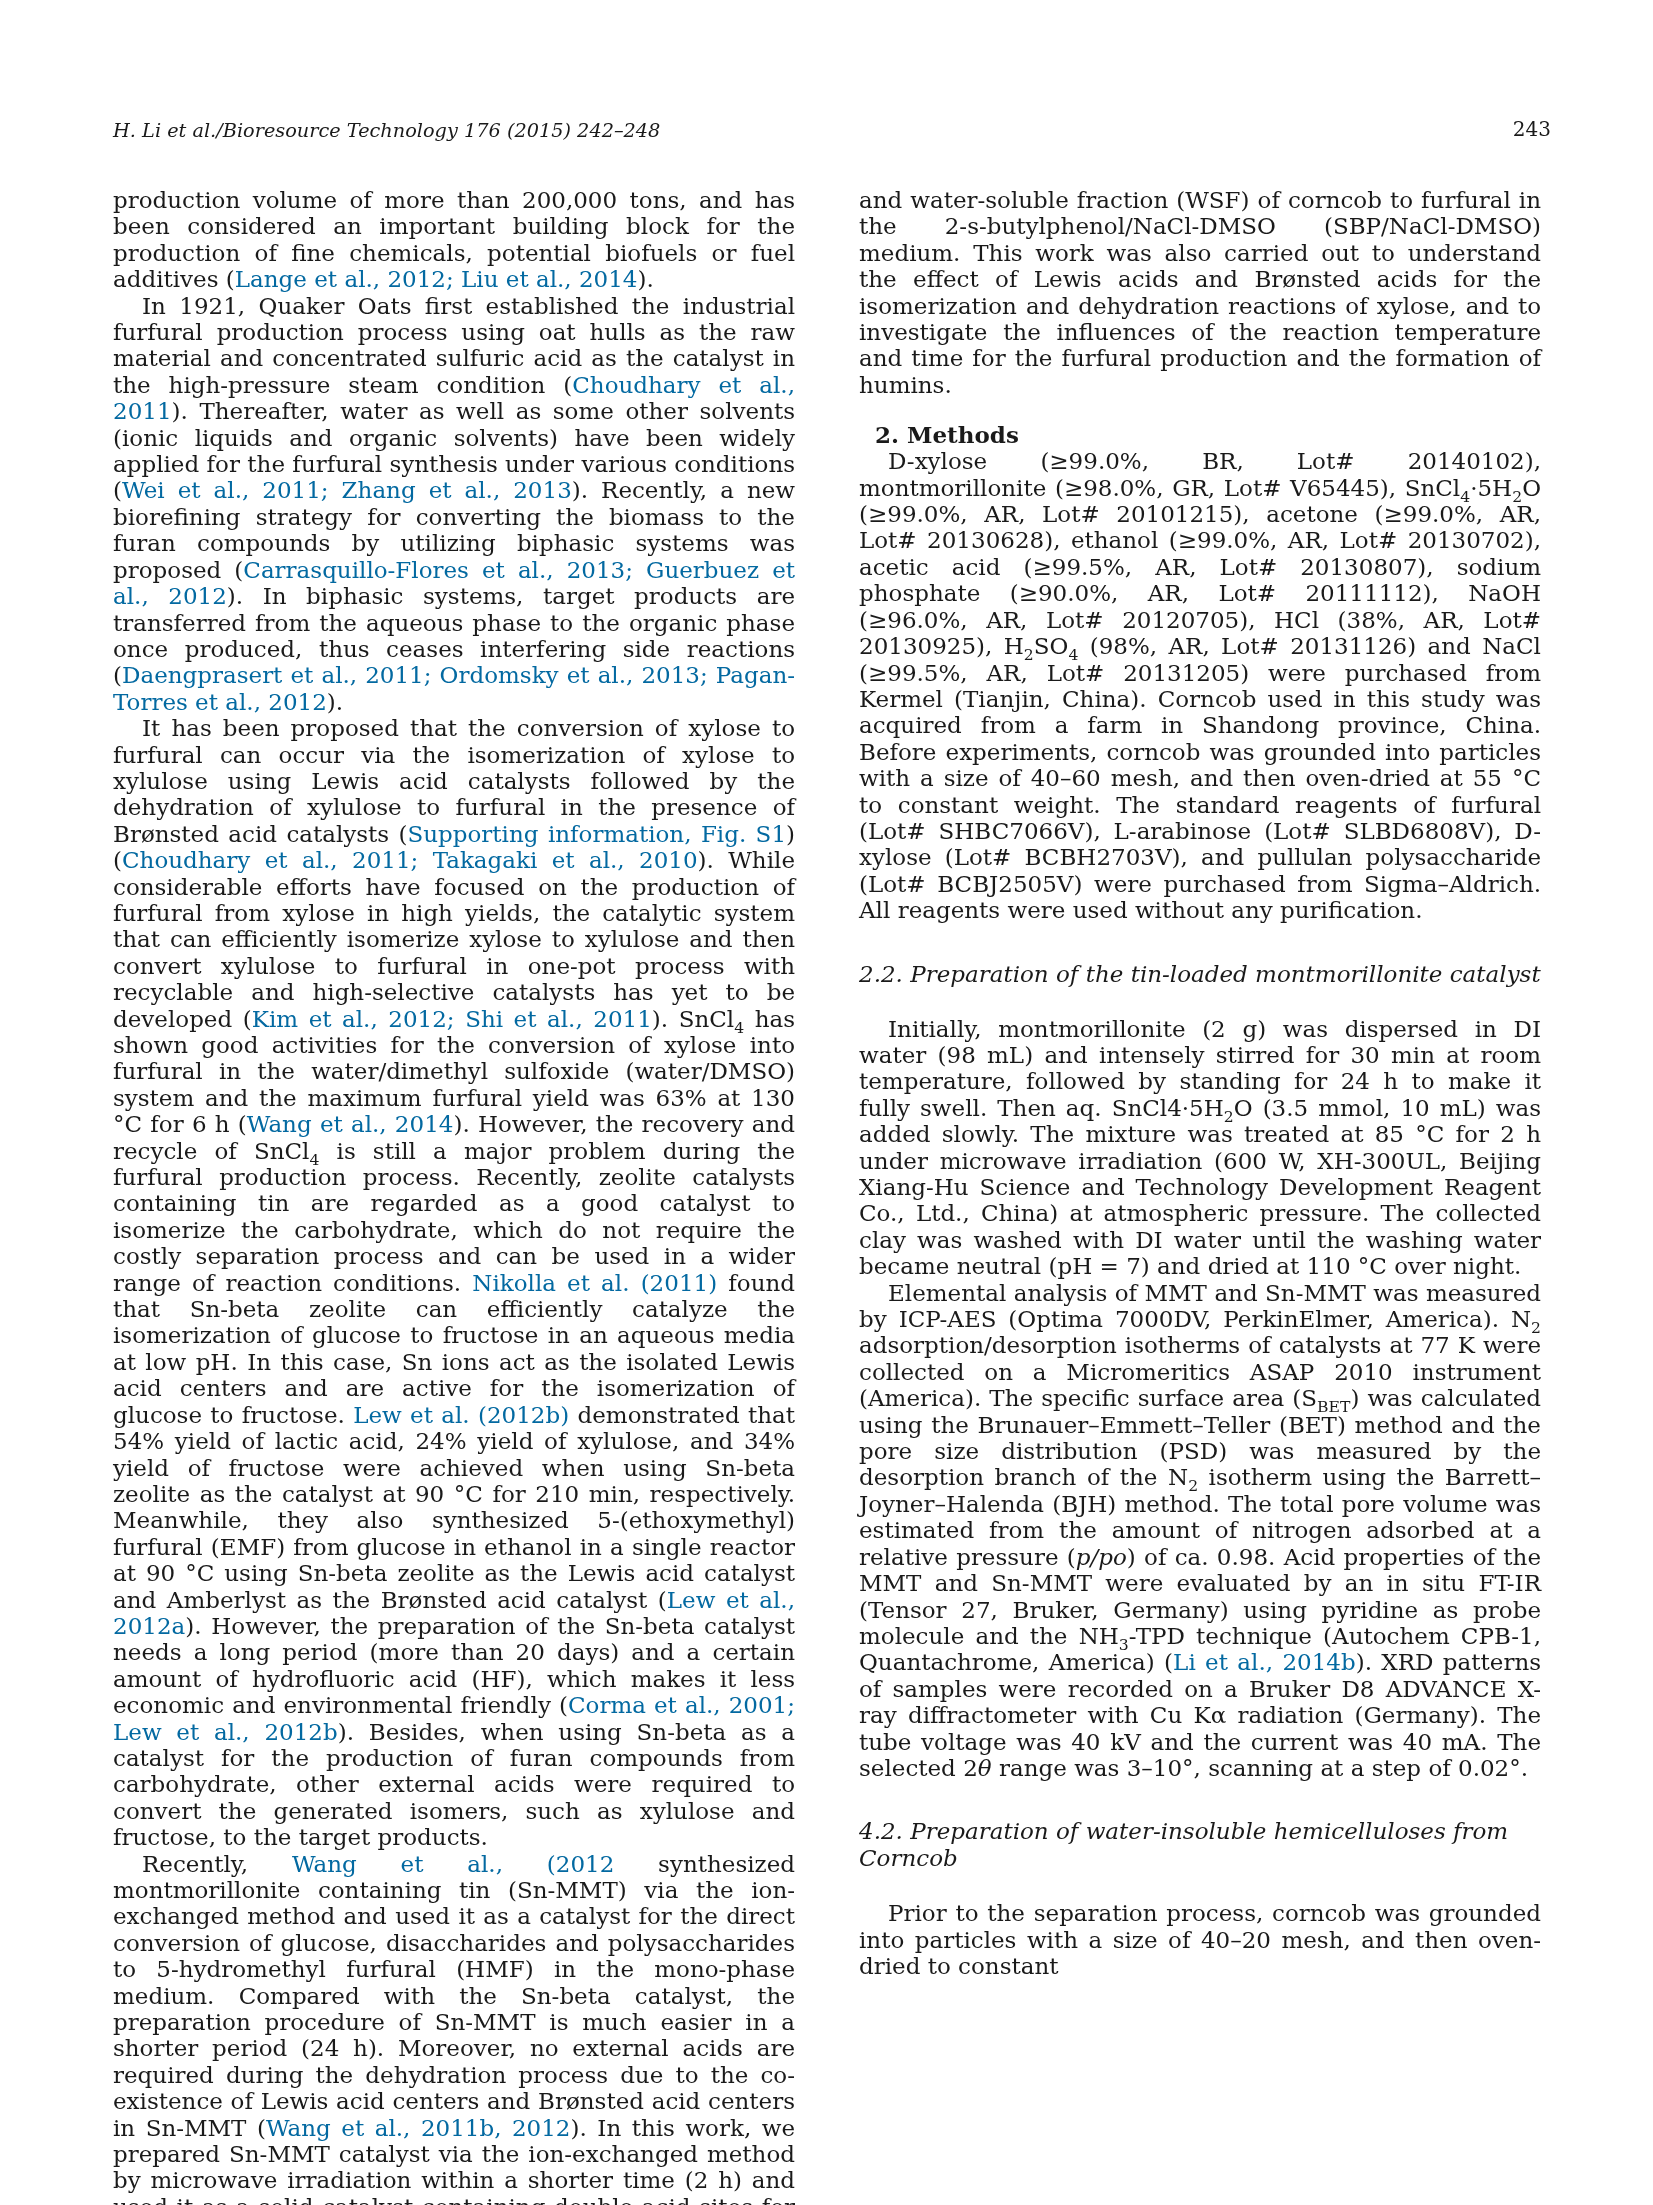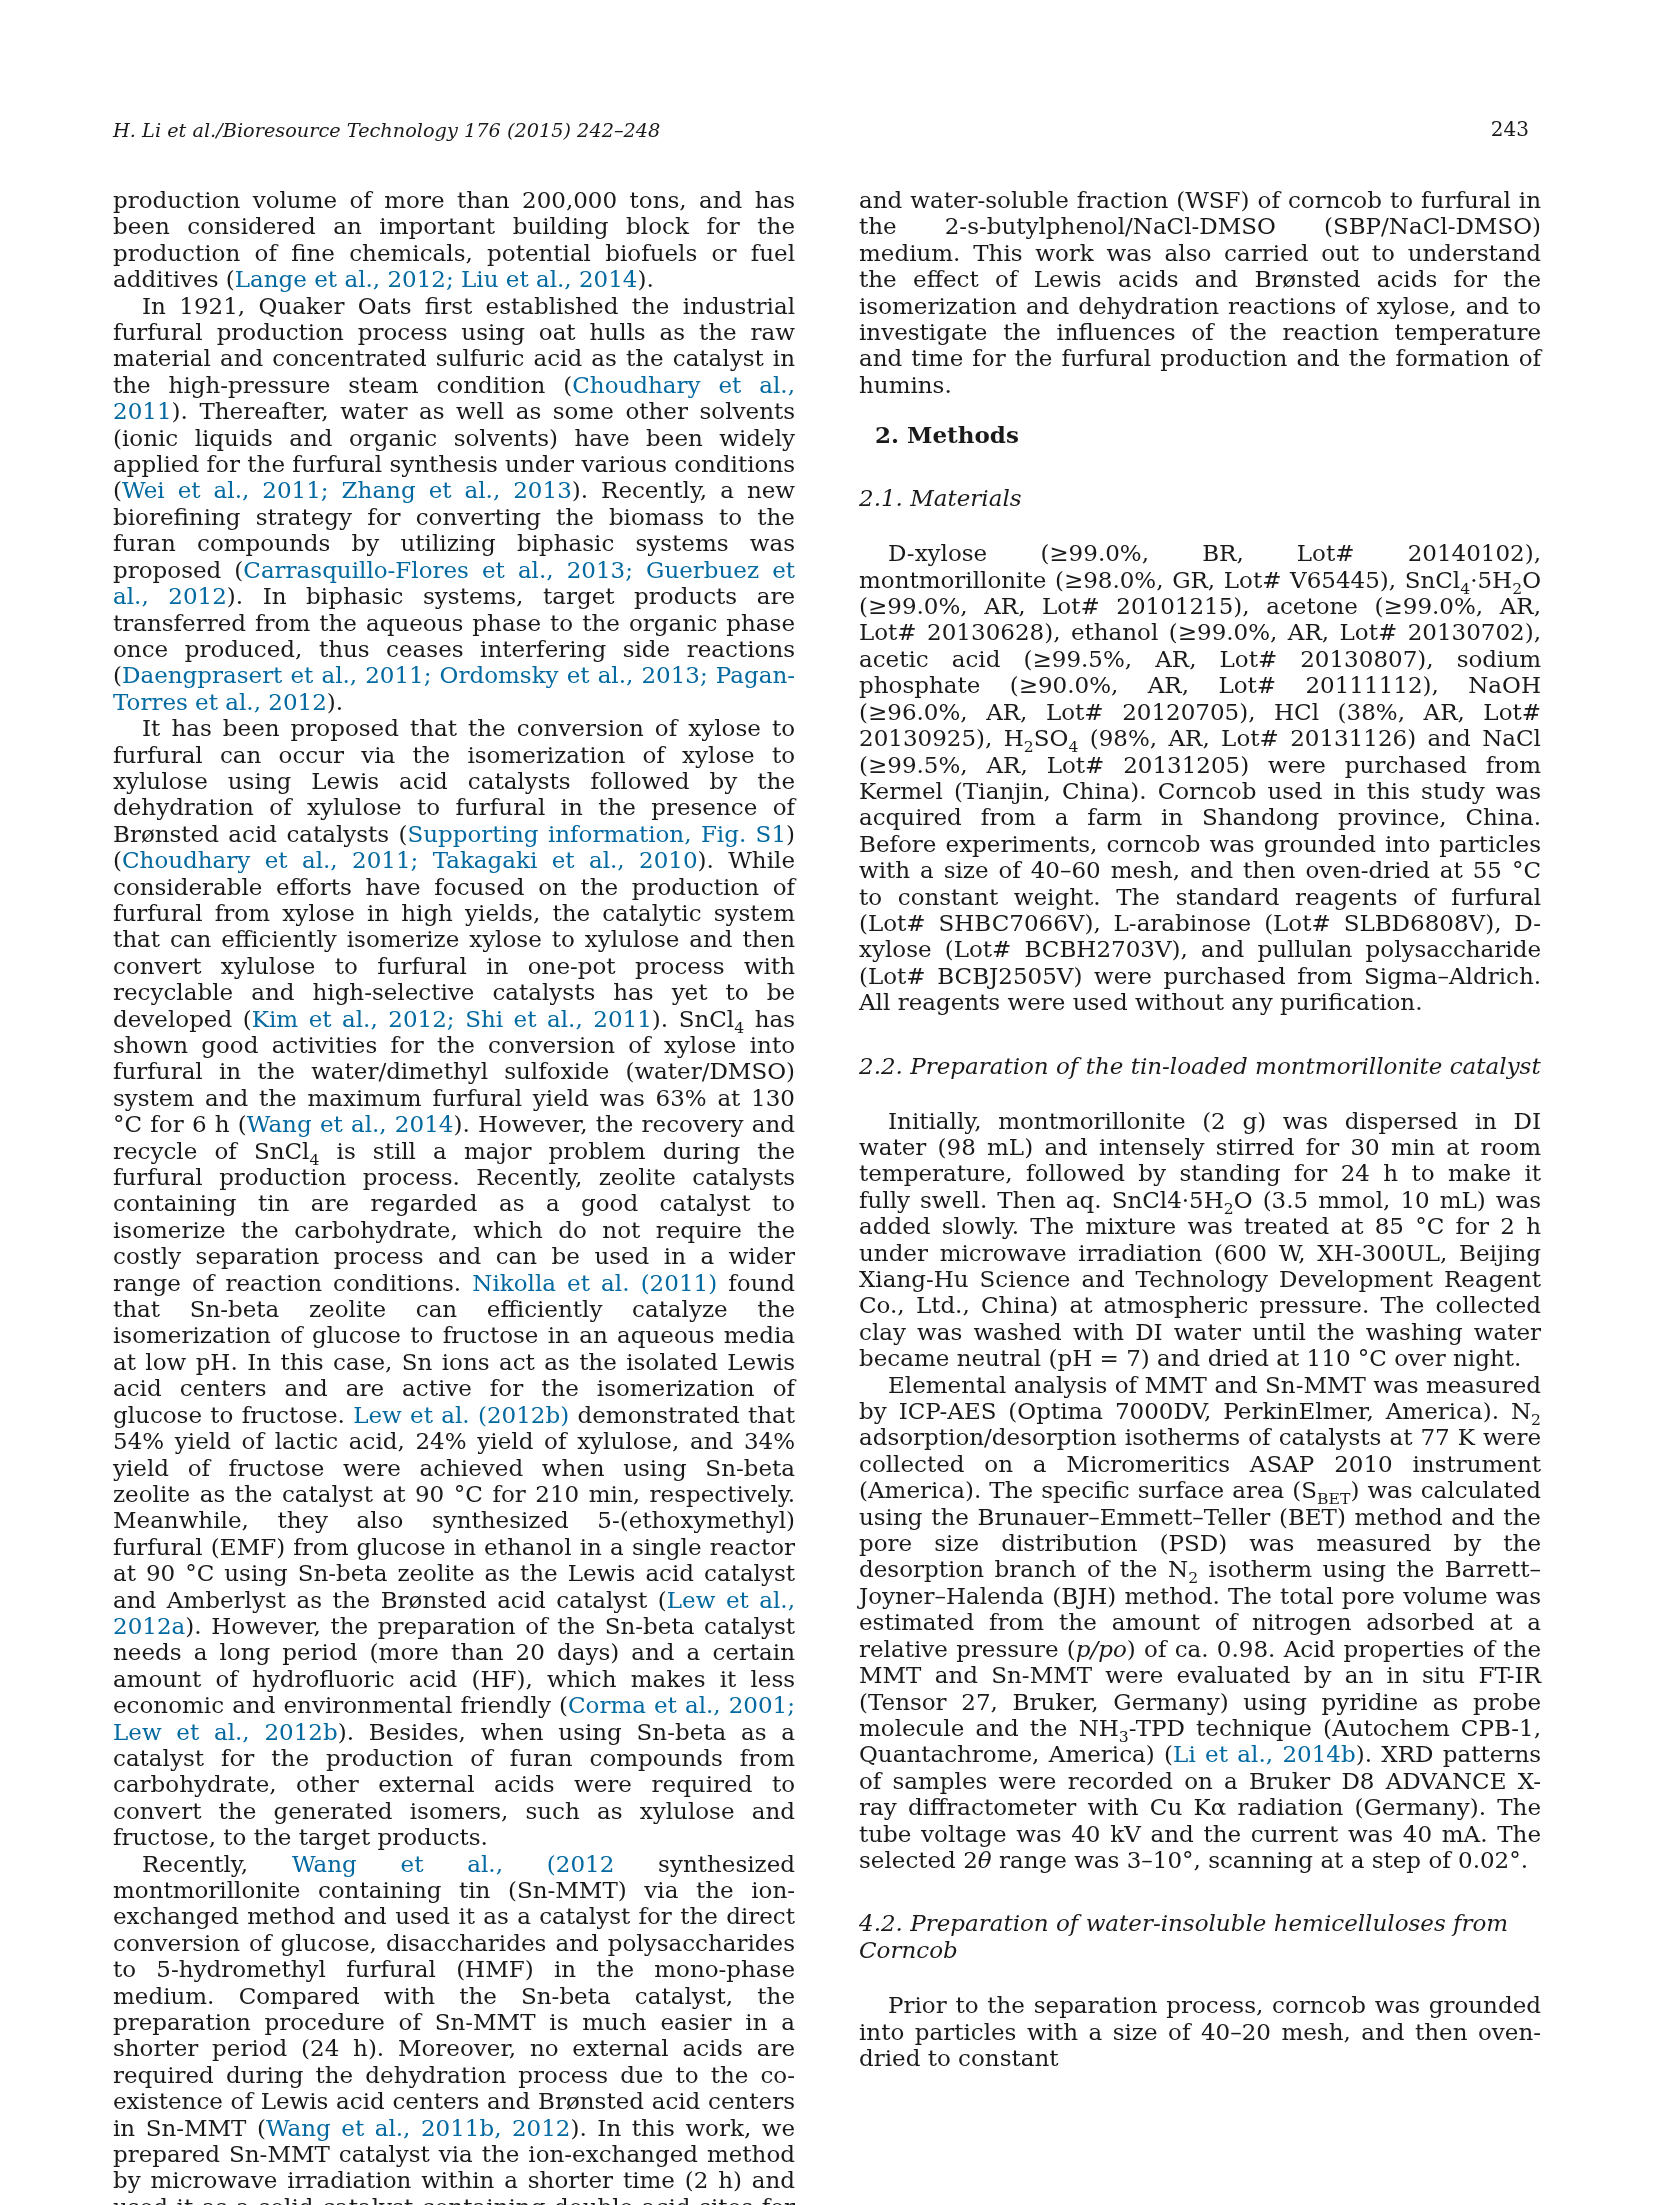--- a/index.html
+++ b/index.html
@@ -11,21 +11,21 @@
     font-family:"DejaVu Serif", serif;
     color:#1a1a1a;
     -webkit-hyphens:auto; hyphens:auto;
   }
   .running-header {
     position:absolute; top:119px; left:113px; width:1427px;
     font-size:19.3px; font-style:italic; text-align:left;
     color:#1a1a1a; white-space:nowrap;
   }
   .page-number {
-    position:absolute; top:117px; right:125px;
+    position:absolute; top:117px; right:103px;
     font-size:20px; font-style:normal; color:#1a1a1a;margin-left:13px;
   }
   .col {
     position:absolute; top:187px; width:682px;
     font-size:23px; line-height:26.4px;
     text-align:justify;
   }
   .col-left  { left:113px; }
   .col-right { left:859px; }
   .col p { margin:0; padding:0; }
@@ -52,21 +52,20 @@
 <div class="col col-left">
     <p>production volume of more than 200,000 tons, and has been considered an important building block for the production of fine chemicals, potential biofuels or fuel additives (<span class="ref">Lange et al., 2012; Liu et al., 2014</span>).</p>
     <p class="ind">In 1921, Quaker Oats first established the industrial furfural production process using oat hulls as the raw material and concentrated sulfuric acid as the catalyst in the high-pressure steam condition (<span class="ref">Choudhary et al., 2011</span>). Thereafter, water as well as some other solvents (ionic liquids and organic solvents) have been widely applied for the furfural synthesis under various conditions (<span class="ref">Wei et al., 2011; Zhang et al., 2013</span>). Recently, a new biorefining strategy for converting the biomass to the furan compounds by utilizing biphasic systems was proposed (<span class="ref">Carrasquillo-Flores et al., 2013; Guerbuez et al., 2012</span>). In biphasic systems, target products are transferred from the aqueous phase to the organic phase once produced, thus ceases interfering side reactions (<span class="ref">Daengprasert et al., 2011; Ordomsky et al., 2013; Pagan-Torres et al., 2012</span>).</p>
     <p class="ind">It has been proposed that the conversion of xylose to furfural can occur via the isomerization of xylose to xylulose using Lewis acid catalysts followed by the dehydration of xylulose to furfural in the presence of Brønsted acid catalysts (<span class="ref">Supporting information, Fig. S1</span>) (<span class="ref">Choudhary et al., 2011; Takagaki et al., 2010</span>). While considerable efforts have focused on the production of furfural from xylose in high yields, the catalytic system that can efficiently isomerize xylose to xylulose and then convert xylulose to furfural in one-pot process with recyclable and high-selective catalysts has yet to be developed (<span class="ref">Kim et al., 2012; Shi et al., 2011</span>). SnCl<sub>4</sub> has shown good activities for the conversion of xylose into furfural in the water/dimethyl sulfoxide (water/DMSO) system and the maximum furfural yield was 63% at 130 °C for 6 h (<span class="ref">Wang et al., 2014</span>). However, the recovery and recycle of SnCl<sub>4</sub> is still a major problem during the furfural production process. Recently, zeolite catalysts containing tin are regarded as a good catalyst to isomerize the carbohydrate, which do not require the costly separation process and can be used in a wider range of reaction conditions. <span class="ref">Nikolla et al. (2011)</span> found that Sn-beta zeolite can efficiently catalyze the isomerization of glucose to fructose in an aqueous media at low pH. In this case, Sn ions act as the isolated Lewis acid centers and are active for the isomerization of glucose to fructose. <span class="ref">Lew et al. (2012b)</span> demonstrated that 54% yield of lactic acid, 24% yield of xylulose, and 34% yield of fructose were achieved when using Sn-beta zeolite as the catalyst at 90 °C for 210 min, respectively. Meanwhile, they also synthesized 5-(ethoxymethyl) furfural (EMF) from glucose in ethanol in a single reactor at 90 °C using Sn-beta zeolite as the Lewis acid catalyst and Amberlyst as the Brønsted acid catalyst (<span class="ref">Lew et al., 2012a</span>). However, the preparation of the Sn-beta catalyst needs a long period (more than 20 days) and a certain amount of hydrofluoric acid (HF), which makes it less economic and environmental friendly (<span class="ref">Corma et al., 2001; Lew et al., 2012b</span>). Besides, when using Sn-beta as a catalyst for the production of furan compounds from carbohydrate, other external acids were required to convert the generated isomers, such as xylulose and fructose, to the target products.</p>
     <p class="ind">Recently, <span class="ref">Wang et al., (2012</span> synthesized montmorillonite containing tin (Sn-MMT) via the ion-exchanged method and used it as a catalyst for the direct conversion of glucose, disaccharides and polysaccharides to 5-hydromethyl furfural (HMF) in the mono-phase medium. Compared with the Sn-beta catalyst, the preparation procedure of Sn-MMT is much easier in a shorter period (24 h). Moreover, no external acids are required during the dehydration process due to the co-existence of Lewis acid centers and Brønsted acid centers in Sn-MMT (<span class="ref">Wang et al., 2011b, 2012</span>). In this work, we prepared Sn-MMT catalyst via the ion-exchanged method by microwave irradiation within a shorter time (2 h) and used it as a solid catalyst containing double acid sites for a one-pot conversion of xylose, water-insoluble hemicelluloses (WIH)</p>
   </div>
 
 <div class="col col-right">
     <p>and water-soluble fraction (WSF) of corncob to furfural in the 2-s-butylphenol/NaCl-DMSO (SBP/NaCl-DMSO) medium. This work was also carried out to understand the effect of Lewis acids and Brønsted acids for the isomerization and dehydration reactions of xylose, and to investigate the influences of the reaction temperature and time for the furfural production and the formation of humins.</p>
     <h2 class="sec">2. Methods</h2>
-    <h3 class="subsec">2.1. Materials</h3>
     <p class="ind">D-xylose (≥99.0%, BR, Lot# 20140102), montmorillonite (≥98.0%, GR, Lot# V65445), SnCl<sub>4</sub>·5H<sub>2</sub>O (≥99.0%, AR, Lot# 20101215), acetone (≥99.0%, AR, Lot# 20130628), ethanol (≥99.0%, AR, Lot# 20130702), acetic acid (≥99.5%, AR, Lot# 20130807), sodium phosphate (≥90.0%, AR, Lot# 20111112), NaOH (≥96.0%, AR, Lot# 20120705), HCl (38%, AR, Lot# 20130925), H<sub>2</sub>SO<sub>4</sub> (98%, AR, Lot# 20131126) and NaCl (≥99.5%, AR, Lot# 20131205) were purchased from Kermel (Tianjin, China). Corncob used in this study was acquired from a farm in Shandong province, China. Before experiments, corncob was grounded into particles with a size of 40–60 mesh, and then oven-dried at 55 °C to constant weight. The standard reagents of furfural (Lot# SHBC7066V), L-arabinose (Lot# SLBD6808V), D-xylose (Lot# BCBH2703V), and pullulan polysaccharide (Lot# BCBJ2505V) were purchased from Sigma–Aldrich. All reagents were used without any purification.</p>
     <h3 class="subsec">2.2. Preparation of the tin-loaded montmorillonite catalyst</h3>
     <p class="ind">Initially, montmorillonite (2 g) was dispersed in DI water (98 mL) and intensely stirred for 30 min at room temperature, followed by standing for 24 h to make it fully swell. Then aq. SnCl4·5H<sub>2</sub>O (3.5 mmol, 10 mL) was added slowly. The mixture was treated at 85 °C for 2 h under microwave irradiation (600 W, XH-300UL, Beijing Xiang-Hu Science and Technology Development Reagent Co., Ltd., China) at atmospheric pressure. The collected clay was washed with DI water until the washing water became neutral (pH = 7) and dried at 110 °C over night.</p>
     <p class="ind">Elemental analysis of MMT and Sn-MMT was measured by ICP-AES (Optima 7000DV, PerkinElmer, America). N<sub>2</sub> adsorption/desorption isotherms of catalysts at 77 K were collected on a Micromeritics ASAP 2010 instrument (America). The specific surface area (S<sub>BET</sub>) was calculated using the Brunauer–Emmett–Teller (BET) method and the pore size distribution (PSD) was measured by the desorption branch of the N<sub>2</sub> isotherm using the Barrett–Joyner–Halenda (BJH) method. The total pore volume was estimated from the amount of nitrogen adsorbed at a relative pressure (<em>p/po</em>) of ca. 0.98. Acid properties of the MMT and Sn-MMT were evaluated by an in situ FT-IR (Tensor 27, Bruker, Germany) using pyridine as probe molecule and the NH<sub>3</sub>-TPD technique (Autochem CPB-1, Quantachrome, America) (<span class="ref">Li et al., 2014b</span>). XRD patterns of samples were recorded on a Bruker D8 ADVANCE X-ray diffractometer with Cu Kα radiation (Germany). The tube voltage was 40 kV and the current was 40 mA. The selected 2<em>θ</em> range was 3–10°, scanning at a step of 0.02°.</p>
     <h3 class="subsec">4.2. Preparation of water-insoluble hemicelluloses from Corncob</h3>
     <p class="ind">Prior to the separation process, corncob was grounded into particles with a size of 40–20 mesh, and then oven-dried to constant</p>
   </div>
 
 
 </body></html>

